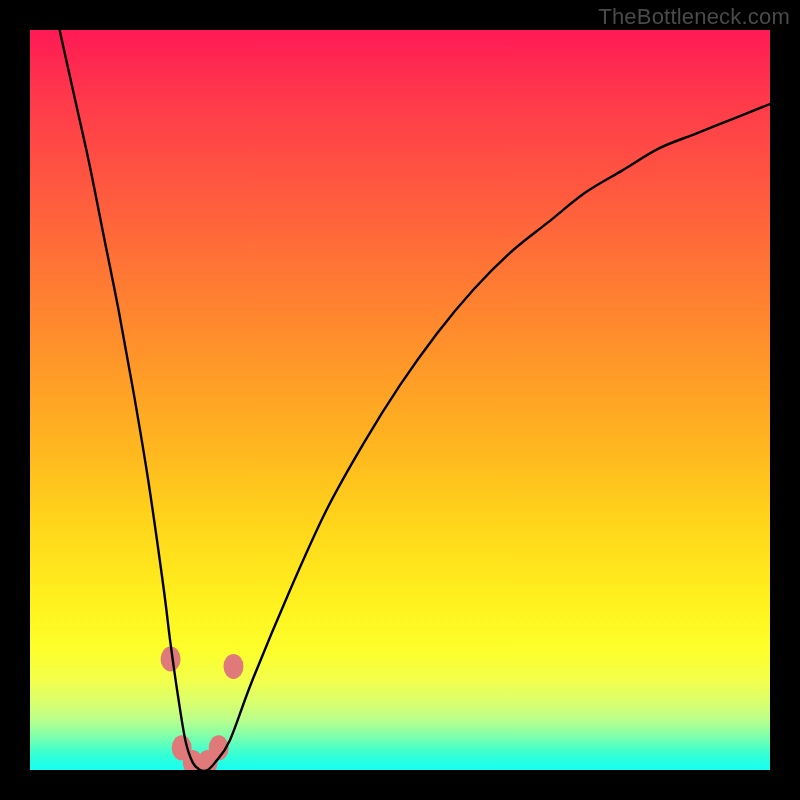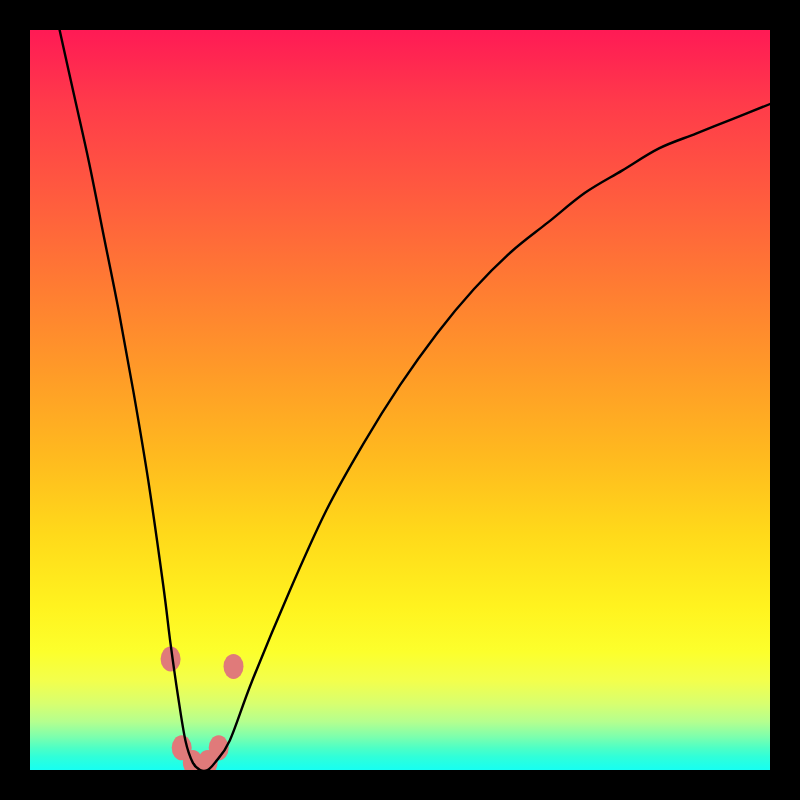--- a/index.html
+++ b/index.html
@@ -58,20 +58,21 @@
     left: 0;
     top: 0;
     width: 740px;
     height: 740px;
   }
 </style>
 </head>
 <body>
 
 <div class="stage">
+  <div class="attribution">TheBottleneck.com</div>
   <div class="plot-area">
     <svg class="curve" viewBox="0 0 740 740" preserveAspectRatio="none">
       <g id="markers-group">
           <ellipse cx="140.60" cy="629.00" rx="10.00" ry="12.50" fill="#e07a7a"></ellipse>
           <ellipse cx="151.70" cy="717.80" rx="10.00" ry="12.50" fill="#e07a7a"></ellipse>
           <ellipse cx="162.80" cy="732.60" rx="10.00" ry="12.50" fill="#e07a7a"></ellipse>
           <ellipse cx="177.60" cy="732.60" rx="10.00" ry="12.50" fill="#e07a7a"></ellipse>
           <ellipse cx="188.70" cy="717.80" rx="10.00" ry="12.50" fill="#e07a7a"></ellipse>
           <ellipse cx="203.50" cy="636.40" rx="10.00" ry="12.50" fill="#e07a7a"></ellipse>
         </g>

